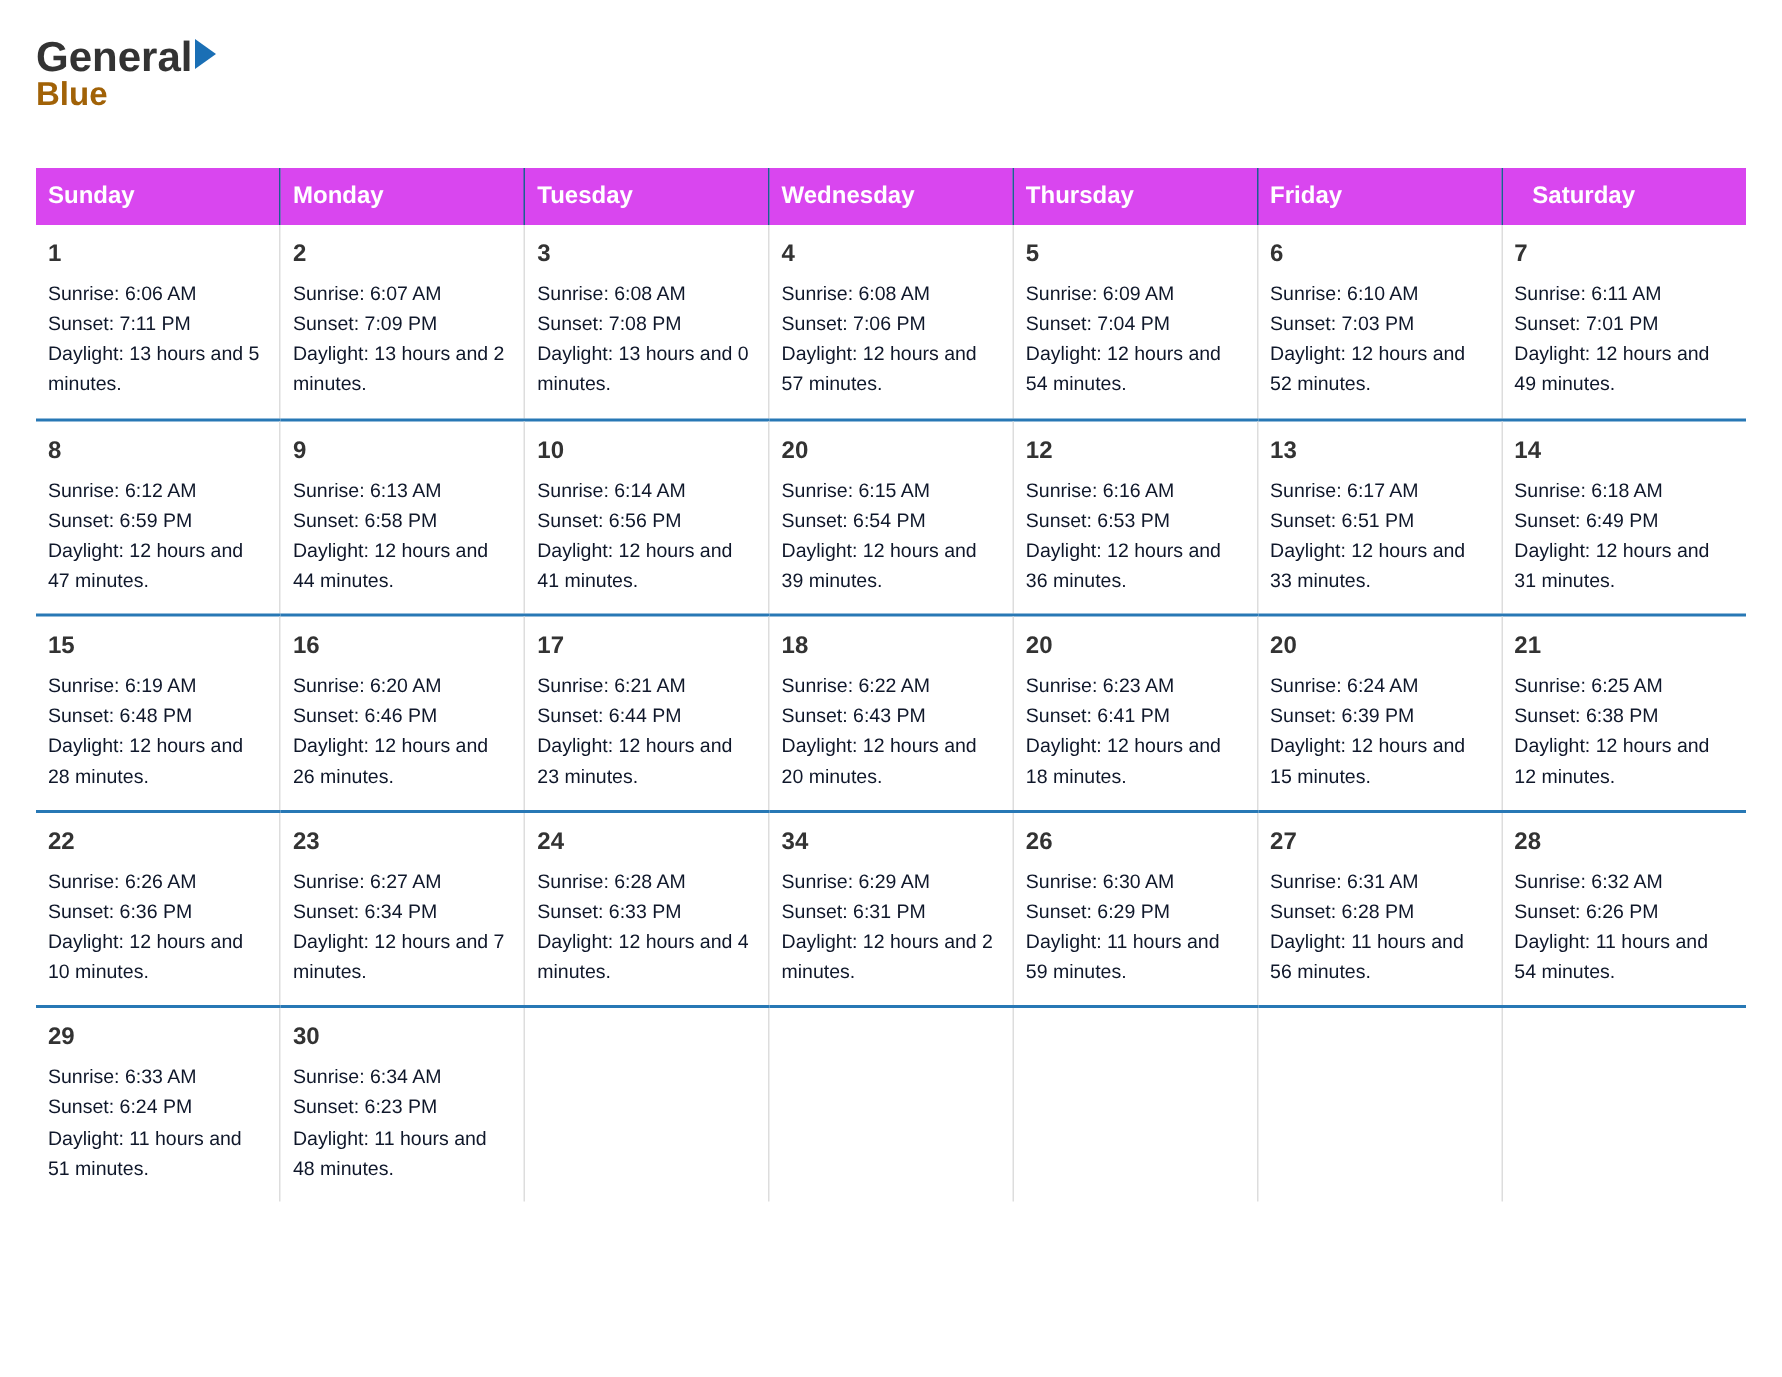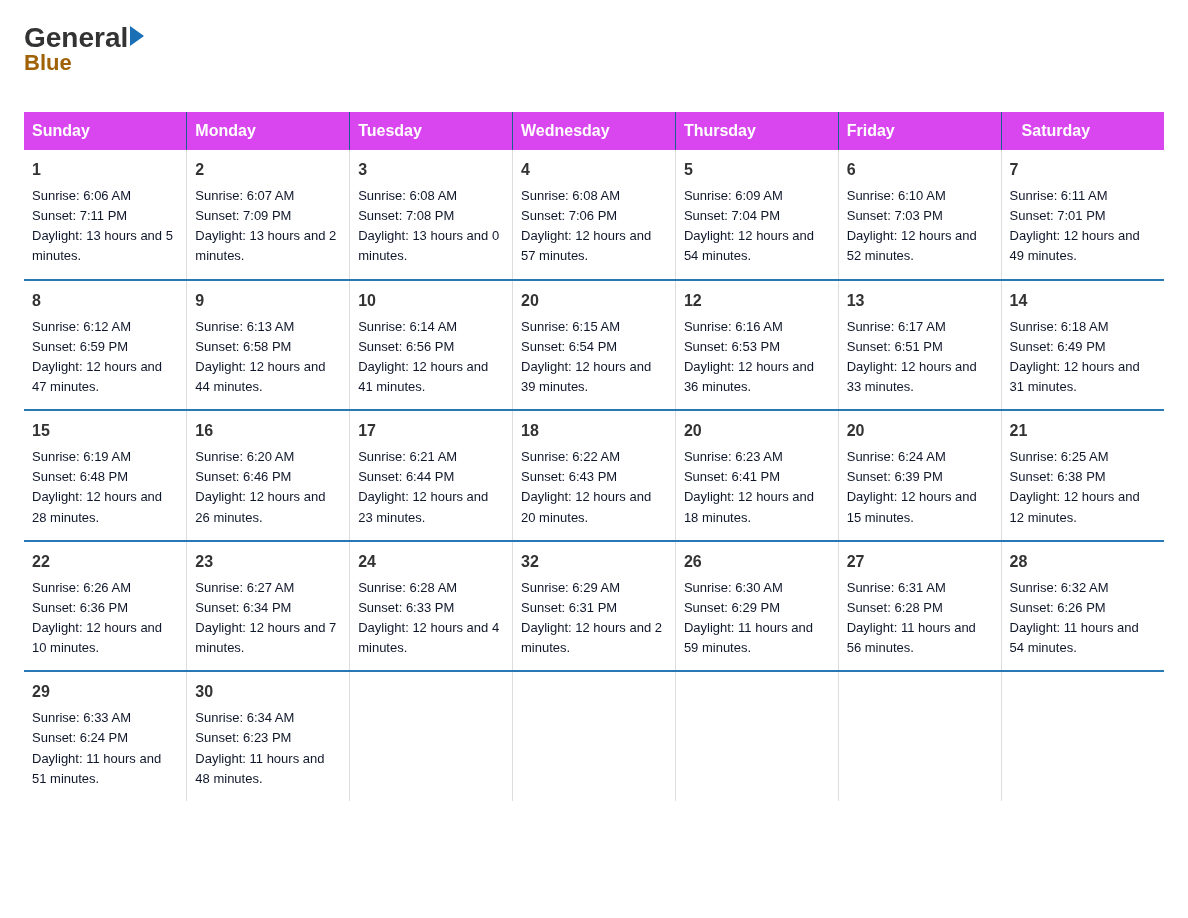--- a/index.html
+++ b/index.html
@@ -166,21 +166,21 @@
         <td><span class="day-number">17</span><span class="day-info">Sunrise: 6:21 AM<br>Sunset: 6:44 PM<br>Daylight: 12 hours and 23 minutes.</span></td>
         <td><span class="day-number">18</span><span class="day-info">Sunrise: 6:22 AM<br>Sunset: 6:43 PM<br>Daylight: 12 hours and 20 minutes.</span></td>
         <td><span class="day-number">20</span><span class="day-info">Sunrise: 6:23 AM<br>Sunset: 6:41 PM<br>Daylight: 12 hours and 18 minutes.</span></td>
         <td><span class="day-number">20</span><span class="day-info">Sunrise: 6:24 AM<br>Sunset: 6:39 PM<br>Daylight: 12 hours and 15 minutes.</span></td>
         <td><span class="day-number">21</span><span class="day-info">Sunrise: 6:25 AM<br>Sunset: 6:38 PM<br>Daylight: 12 hours and 12 minutes.</span></td>
       </tr>
       <tr>
         <td><span class="day-number">22</span><span class="day-info">Sunrise: 6:26 AM<br>Sunset: 6:36 PM<br>Daylight: 12 hours and 10 minutes.</span></td>
         <td><span class="day-number">23</span><span class="day-info">Sunrise: 6:27 AM<br>Sunset: 6:34 PM<br>Daylight: 12 hours and 7 minutes.</span></td>
         <td><span class="day-number">24</span><span class="day-info">Sunrise: 6:28 AM<br>Sunset: 6:33 PM<br>Daylight: 12 hours and 4 minutes.</span></td>
-        <td><span class="day-number">32</span><span class="day-info">Sunrise: 6:29 AM<br>Sunset: 6:31 PM<br>Daylight: 12 hours and 2 minutes.</span></td>
+        <td><span class="day-number">34</span><span class="day-info">Sunrise: 6:29 AM<br>Sunset: 6:31 PM<br>Daylight: 12 hours and 2 minutes.</span></td>
         <td><span class="day-number">26</span><span class="day-info">Sunrise: 6:30 AM<br>Sunset: 6:29 PM<br>Daylight: 11 hours and 59 minutes.</span></td>
         <td><span class="day-number">27</span><span class="day-info">Sunrise: 6:31 AM<br>Sunset: 6:28 PM<br>Daylight: 11 hours and 56 minutes.</span></td>
         <td><span class="day-number">28</span><span class="day-info">Sunrise: 6:32 AM<br>Sunset: 6:26 PM<br>Daylight: 11 hours and 54 minutes.</span></td>
       </tr>
       <tr>
         <td><span class="day-number">29</span><span class="day-info">Sunrise: 6:33 AM<br>Sunset: 6:24 PM<br>Daylight: 11 hours and 51 minutes.</span></td>
         <td><span class="day-number">30</span><span class="day-info">Sunrise: 6:34 AM<br>Sunset: 6:23 PM<br>Daylight: 11 hours and 48 minutes.</span></td>
         <td class="empty-cell"></td>
         <td class="empty-cell"></td>
         <td class="empty-cell"></td>

